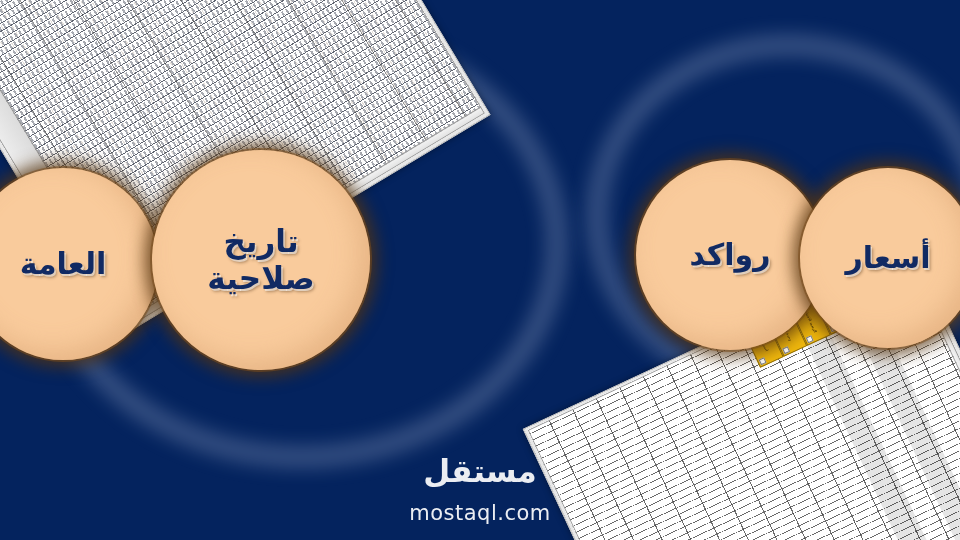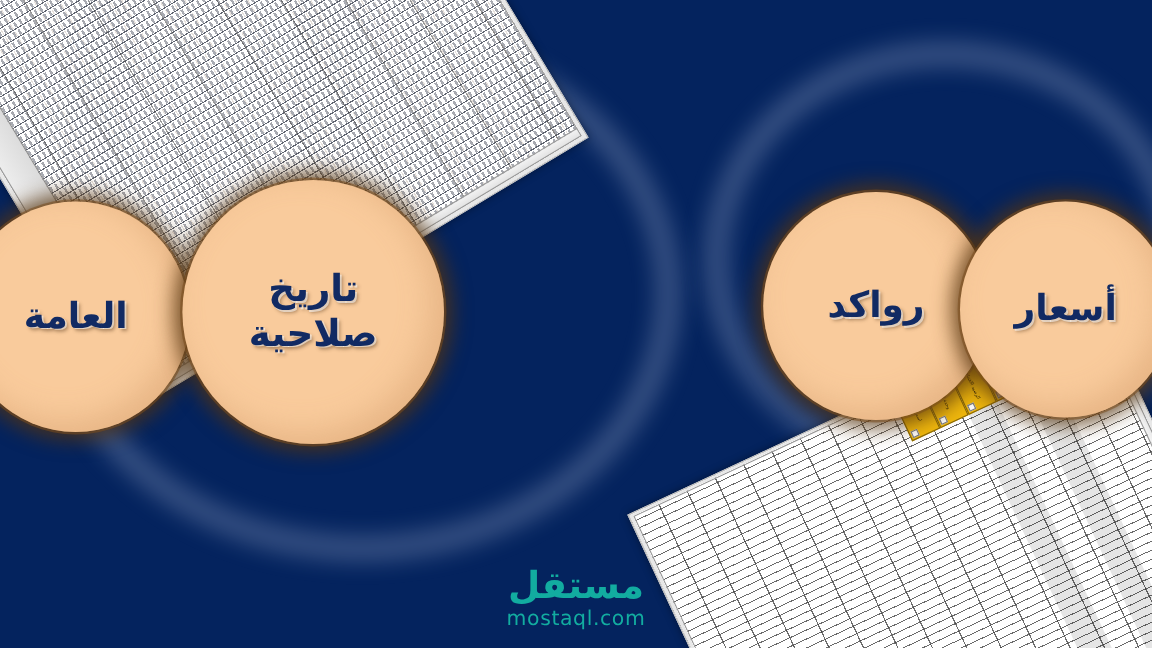--- a/index.html
+++ b/index.html
@@ -190,35 +190,35 @@
   #c-asaar .circle-label         { font-size:30px; }
 
   
   #watermark {
     position:absolute;
     left:0; right:0;
     bottom:14px;
     text-align:center;
     z-index:20;
     pointer-events:none;
-    color:#14b8a6;
+    color:#ffffff;
     opacity:0.92;
   }
   #wm-ar {
     font-size:31px;
     font-weight:bold;
     letter-spacing:1px;
     direction:rtl;
     line-height:1.05;
   }
   #wm-en {
-    font-size:17px;
+    font-size:21px;
     letter-spacing:0.5px;
     line-height:1.2;
-    margin-top:1px;
+    margin-top:13px;
   }
 </style>
 </head>
 <body>
 
 <div id="stage">
 
   <div class="glow-ring left"></div>
   <div class="glow-ring right"></div>
 

